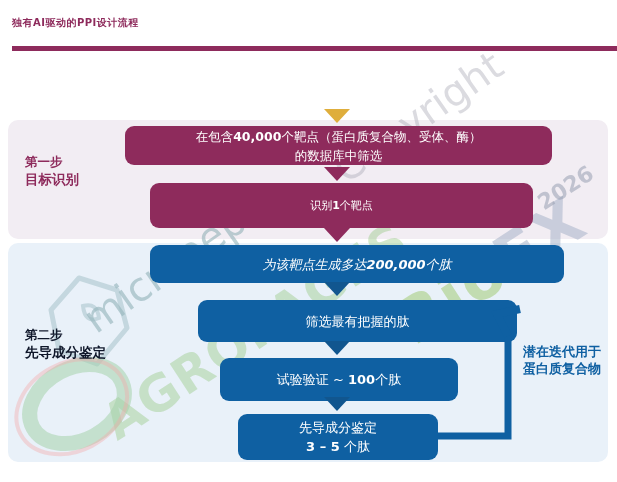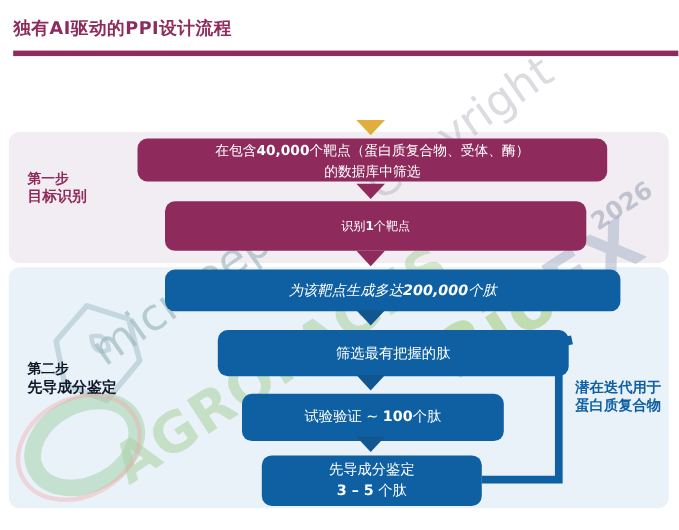--- a/index.html
+++ b/index.html
@@ -1,21 +1,21 @@
 <!DOCTYPE html>
 <html><head>
 <meta charset="utf-8">
 <style>
   html,body{margin:0;padding:0;background:#fff;}
   #stage{
     position:relative;width:617px;height:482px;overflow:hidden;background:#ffffff;
     font-family:"DejaVu Sans","Liberation Sans",sans-serif;
   }
   
-  .title{position:absolute;left:12px;top:16px;font-size:16px;font-weight:bold;color:#8E2B5C;letter-spacing:.5px;}
+  .title{position:absolute;left:12px;top:16px;font-size:10px;font-weight:bold;color:#8E2B5C;letter-spacing:.5px;}
   .title-rule{position:absolute;left:12px;top:46px;width:605px;height:5px;background:#8E2B5C;}
   
   .panel{position:absolute;border-radius:10px;}
   .panel-step1{left:8px;top:120px;width:600px;height:119px;background:#F2EDF3;}
   .panel-step2{left:8px;top:243px;width:600px;height:219px;background:#E9F1F9;}
   
   .wm{position:absolute;pointer-events:none;white-space:nowrap;font-weight:bold;transform-origin:left center;z-index:2;}
   .wm-copyright{left:338px;top:150px;font-size:40px;font-weight:normal;color:rgba(165,165,178,.40);transform:rotate(-35deg);}
   .wm-micropep{left:88px;top:300px;font-size:40px;font-weight:normal;color:rgba(128,166,172,.50);transform:rotate(-35deg);}
   .wm-bioex{left:402px;top:292px;font-size:62px;transform:rotate(-33deg);letter-spacing:2px;}

